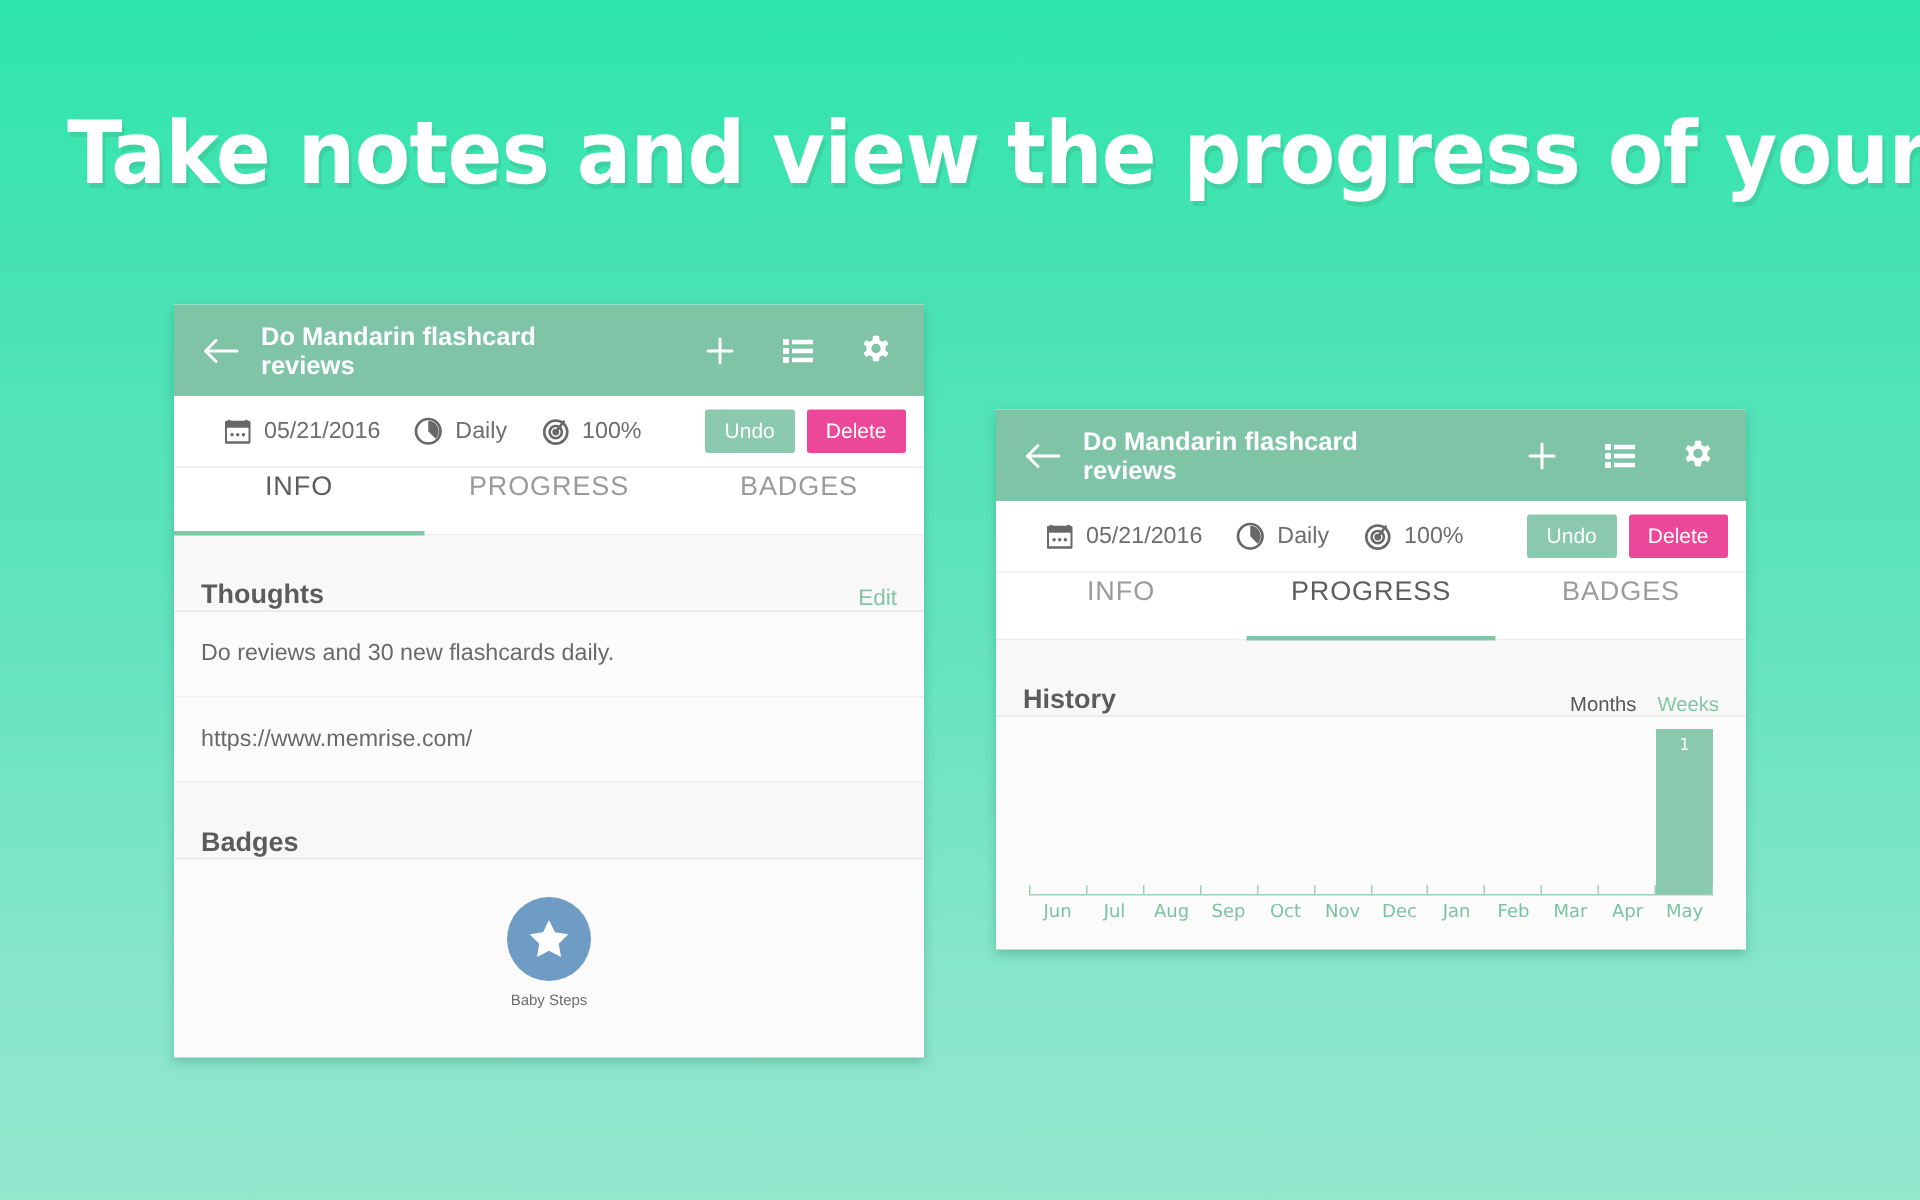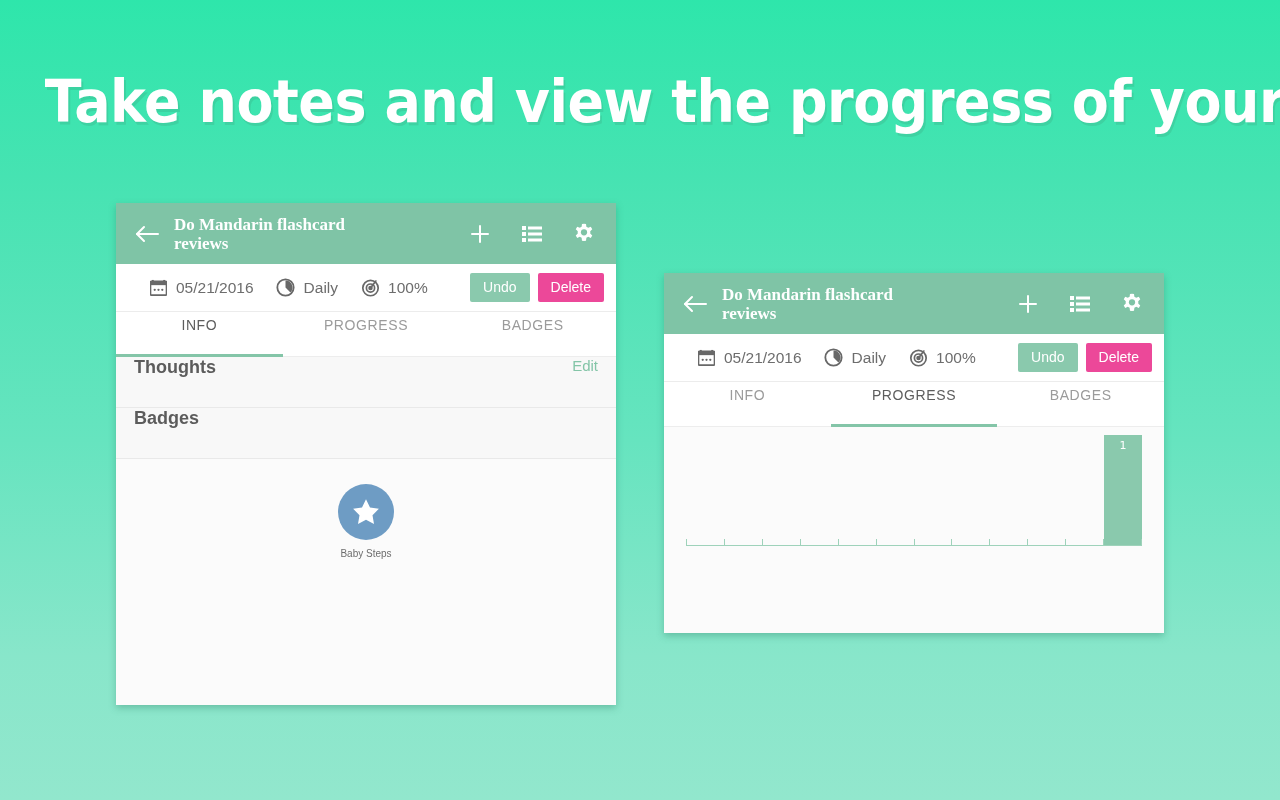--- a/index.html
+++ b/index.html
@@ -42,21 +42,20 @@
   }
   .card-left  { left: 116px; top: 203px; width: 500px; height: 502px; }
   .card-right { left: 664px; top: 273px; width: 500px; height: 360px; }
 
   
   .appbar {
     background: #7fc4a6;
     display: flex;
     align-items: center;
     padding: 0 16px;
-    font-family: Liberation Serif, serif;
   }
   .appbar-left  { height: 61px; }
   .appbar-right { height: 61px; }
 
   .back-arrow {
     width: 30px; height: 30px;
     flex: 0 0 auto;
     display: flex; align-items: center; justify-content: center;
     margin-right: 12px;
   }
@@ -136,40 +135,40 @@
     display: flex;
     background: #ffffff;
     height: 45px;
     border-bottom: 1px solid #ededed;
   }
   .tab {
     flex: 1 1 0;
     display: flex;
     align-items: center;
     justify-content: center;
-    font-size: 14px;
+    font-size: 18px;
     letter-spacing: 0.6px;
     color: #9b9b9b;
     position: relative;
     cursor: pointer;
     padding-bottom: 19px;
   }
   .tab.active { color: #5d5d5d; }
   .tab.active::after {
     content: "";
     position: absolute;
     left: 0; right: 0; bottom: -1px;
     height: 3px;
     background: #84c5a8;
   }
 
   
   .section-head {
     display: flex;
-    align-items: flex-start;
+    align-items: flex-end;
     height: 51px;
     padding: 0 18px;
     background: #f8f8f8;
     border-bottom: 1px solid #e9e9e9;
   }
   .section-title {
     font-size: 18px;
     font-weight: bold;
     color: #5c5c5c;
   }
@@ -391,20 +390,22 @@
   <div class="tabs">
     <div class="tab active">INFO</div>
     <div class="tab">PROGRESS</div>
     <div class="tab">BADGES</div>
   </div>
 
   <div class="section-head">
     <span class="section-title">Thoughts</span>
     <span class="section-action">Edit</span>
   </div>
+  <div class="row">Do reviews and 30 new flashcards daily.</div>
+  <div class="row">https://www.memrise.com/</div>
 
   <div class="section-head">
     <span class="section-title">Badges</span>
   </div>
   <div class="badge-area">
     <div class="badge-circle">
       <svg width="30" height="30" viewBox="0 0 24 24" fill="#ffffff">
         <path d="M12 1.8 L15.2 8.4 L22.3 9.4 L17.2 14.5 L18.4 21.6 L12 18.2 L5.6 21.6 L6.8 14.5 L1.7 9.4 L8.8 8.4 Z"></path>
       </svg>
     </div>
@@ -491,20 +492,27 @@
       <button class="btn btn-delete">Delete</button>
     </div>
   </div>
 
   <div class="tabs">
     <div class="tab">INFO</div>
     <div class="tab active">PROGRESS</div>
     <div class="tab">BADGES</div>
   </div>
 
+  <div class="section-head">
+    <span class="section-title">History</span>
+    <span class="section-toggles">
+      <span class="toggle-on">Months</span>
+      <span class="toggle-off">Weeks</span>
+    </span>
+  </div>
 
   <div class="chart-wrap">
     <div class="chart-plot">
         <div class="bar-slot"></div>
         <div class="bar-slot"></div>
         <div class="bar-slot"></div>
         <div class="bar-slot"></div>
         <div class="bar-slot"></div>
         <div class="bar-slot"></div>
         <div class="bar-slot"></div>
@@ -527,14 +535,28 @@
         <div class="tick-cell"></div>
         <div class="tick-cell"></div>
         <div class="tick-cell"></div>
         <div class="tick-cell"></div>
         <div class="tick-cell"></div>
         <div class="tick-cell"></div>
         <div class="tick-cell"></div>
         <div class="tick-end"></div>
       </div>
     <div class="chart-axis"></div>
+    <div class="chart-labels">
+        <div class="month-label" style="color: rgb(122, 195, 162);">Jun</div>
+        <div class="month-label" style="color: rgb(122, 195, 162);">Jul</div>
+        <div class="month-label" style="color: rgb(122, 195, 162);">Aug</div>
+        <div class="month-label" style="color: rgb(122, 195, 162);">Sep</div>
+        <div class="month-label" style="color: rgb(122, 195, 162);">Oct</div>
+        <div class="month-label" style="color: rgb(122, 195, 162);">Nov</div>
+        <div class="month-label" style="color: rgb(122, 195, 162);">Dec</div>
+        <div class="month-label" style="color: rgb(122, 195, 162);">Jan</div>
+        <div class="month-label" style="color: rgb(122, 195, 162);">Feb</div>
+        <div class="month-label" style="color: rgb(122, 195, 162);">Mar</div>
+        <div class="month-label" style="color: rgb(122, 195, 162);">Apr</div>
+        <div class="month-label" style="color: rgb(122, 195, 162);">May</div>
+      </div>
   </div>
 </div>
 
 </body></html>

